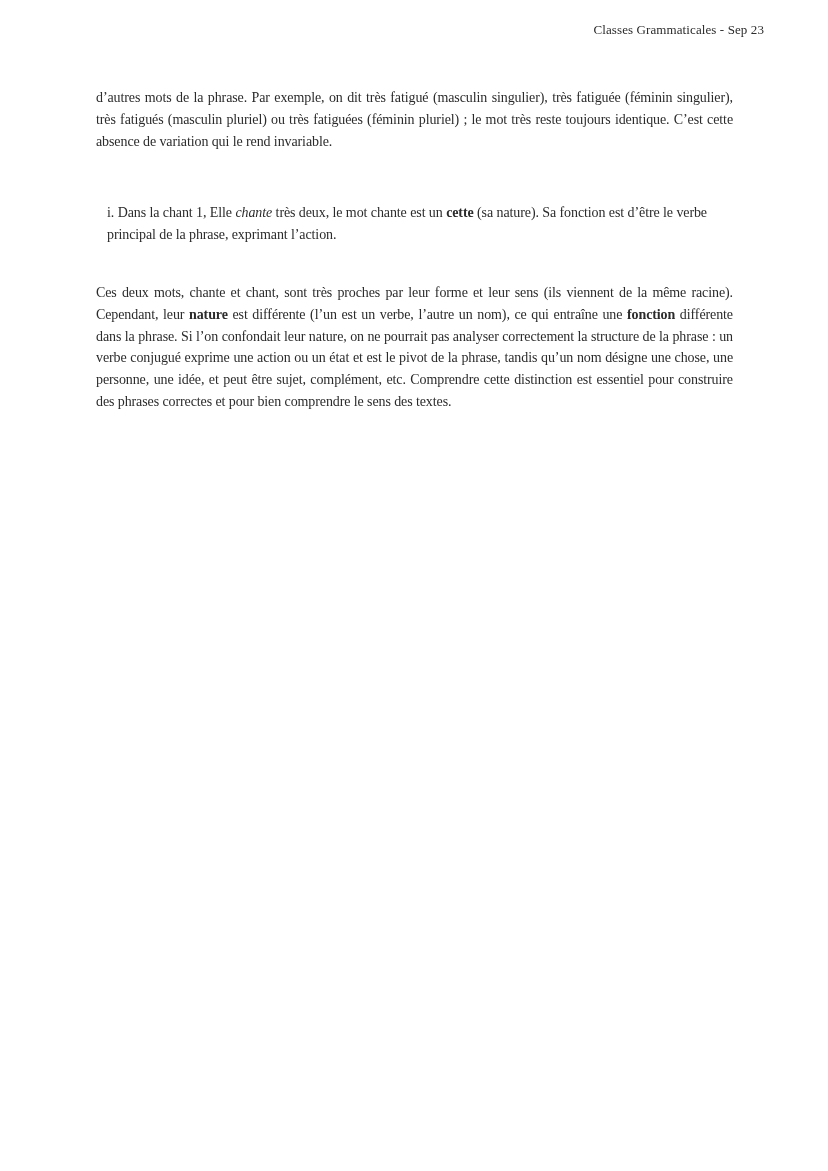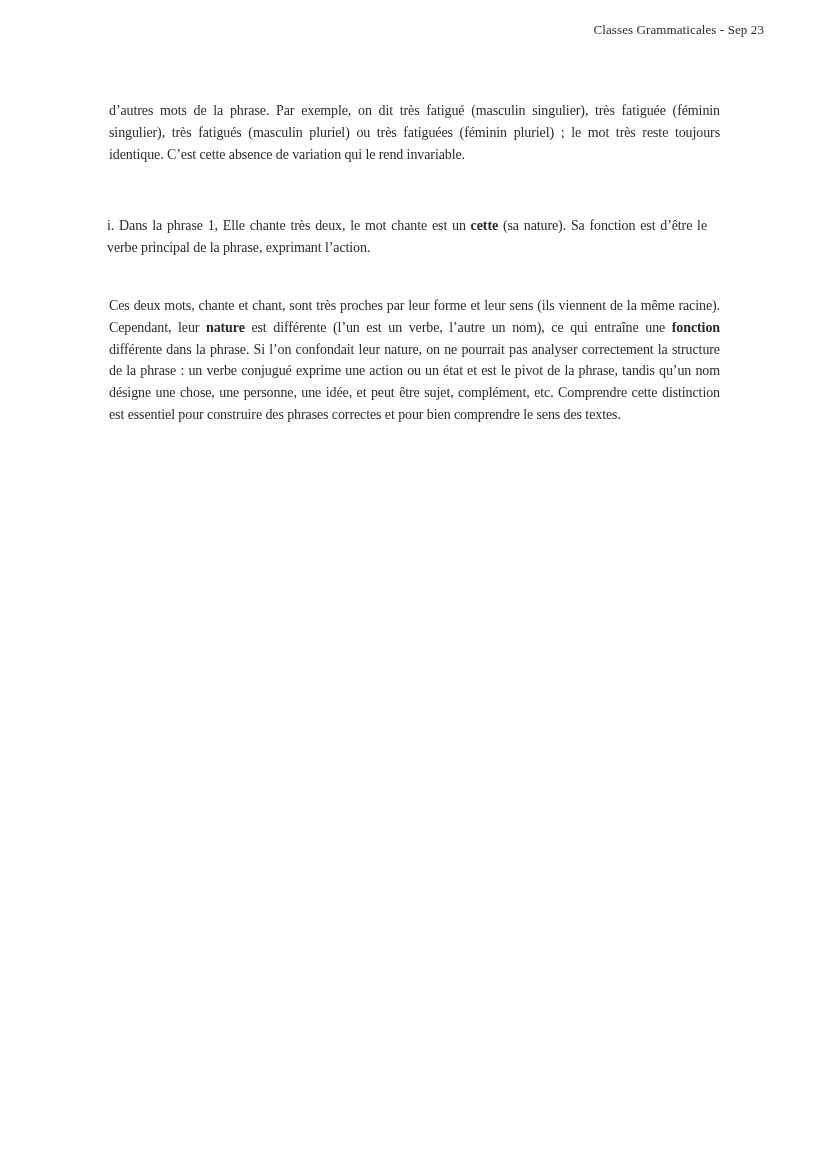--- a/index.html
+++ b/index.html
@@ -35,41 +35,41 @@
     top: 0;
     left: 96px;
     width: 637px;
     padding-top: 87px;
     font-size: 14px;
     line-height: 21.8px;
     letter-spacing: -0.1px;
     text-align: justify;
   }
   .content p {
-    margin: 13px;
+    margin: 0;
     font-family: Liberation Serif, serif;
   }
   p.clause {
     margin-top: 26px;
   }
   .example {
     margin-left: 11px;
     margin-right: 26px;
   }
   .example-i {
     margin-top: 50px;
   }
   .example-ii {
     margin-top: 59px;
   }
   p.conclusion {
     margin-top: 36px;
   }
   .b { font-weight: bold; }
-  .i { }
+  .i { font-style: italic; }
   .page-footer {
     position: absolute;
     top: 1092px;
     left: 0;
     width: 100%;
     text-align: center;
     font-size: 12px;
     line-height: 18px;
     margin-left: 33px;
   }
@@ -79,21 +79,21 @@
 
 <div class="page">
 
   <div class="page-header">Classes Grammaticales - Sep 23</div>
 
   <div class="content">
 
     <p class="intro"><span>d’autres mots de la phrase. Par exemple, on dit très fatigué (masculin singulier), très fatiguée (féminin singulier), très fatigués (masculin pluriel) ou très fatiguées (féminin pluriel) ; le mot très reste toujours identique. C’est cette absence de variation qui le rend invariable.</span></p>
 
 
-    <div class="example example-i"><span>i. Dans la phrase 1, Elle </span><span class="i">chante</span><span> très deux, le mot chante est un </span><span class="b">cette</span><span> (sa nature). Sa fonction est d’être le verbe principal de la phrase, exprimant l’action.</span></div>
+    <div class="example example-i"><span>i. Dans la chant 1, Elle </span><span class="i">chante</span><span> très deux, le mot chante est un </span><span class="b">cette</span><span> (sa nature). Sa fonction est d’être le verbe principal de la phrase, exprimant l’action.</span></div>
 
 
     <p class="conclusion"><span>Ces deux mots, chante et chant, sont très proches par leur forme et leur sens (ils viennent de la même racine). Cependant, leur </span><span class="b">nature</span><span> est différente (l’un est un verbe, l’autre un nom), ce qui entraîne une </span><span class="b">fonction</span><span> différente dans la phrase. Si l’on confondait leur nature, on ne pourrait pas analyser correctement la structure de la phrase : un verbe conjugué exprime une action ou un état et est le pivot de la phrase, tandis qu’un nom désigne une chose, une personne, une idée, et peut être sujet, complément, etc. Comprendre cette distinction est essentiel pour construire des phrases correctes et pour bien comprendre le sens des textes.</span></p>
 
   </div>
 
   <div class="page-footer">10 / 10</div>
 
 </div>
 

